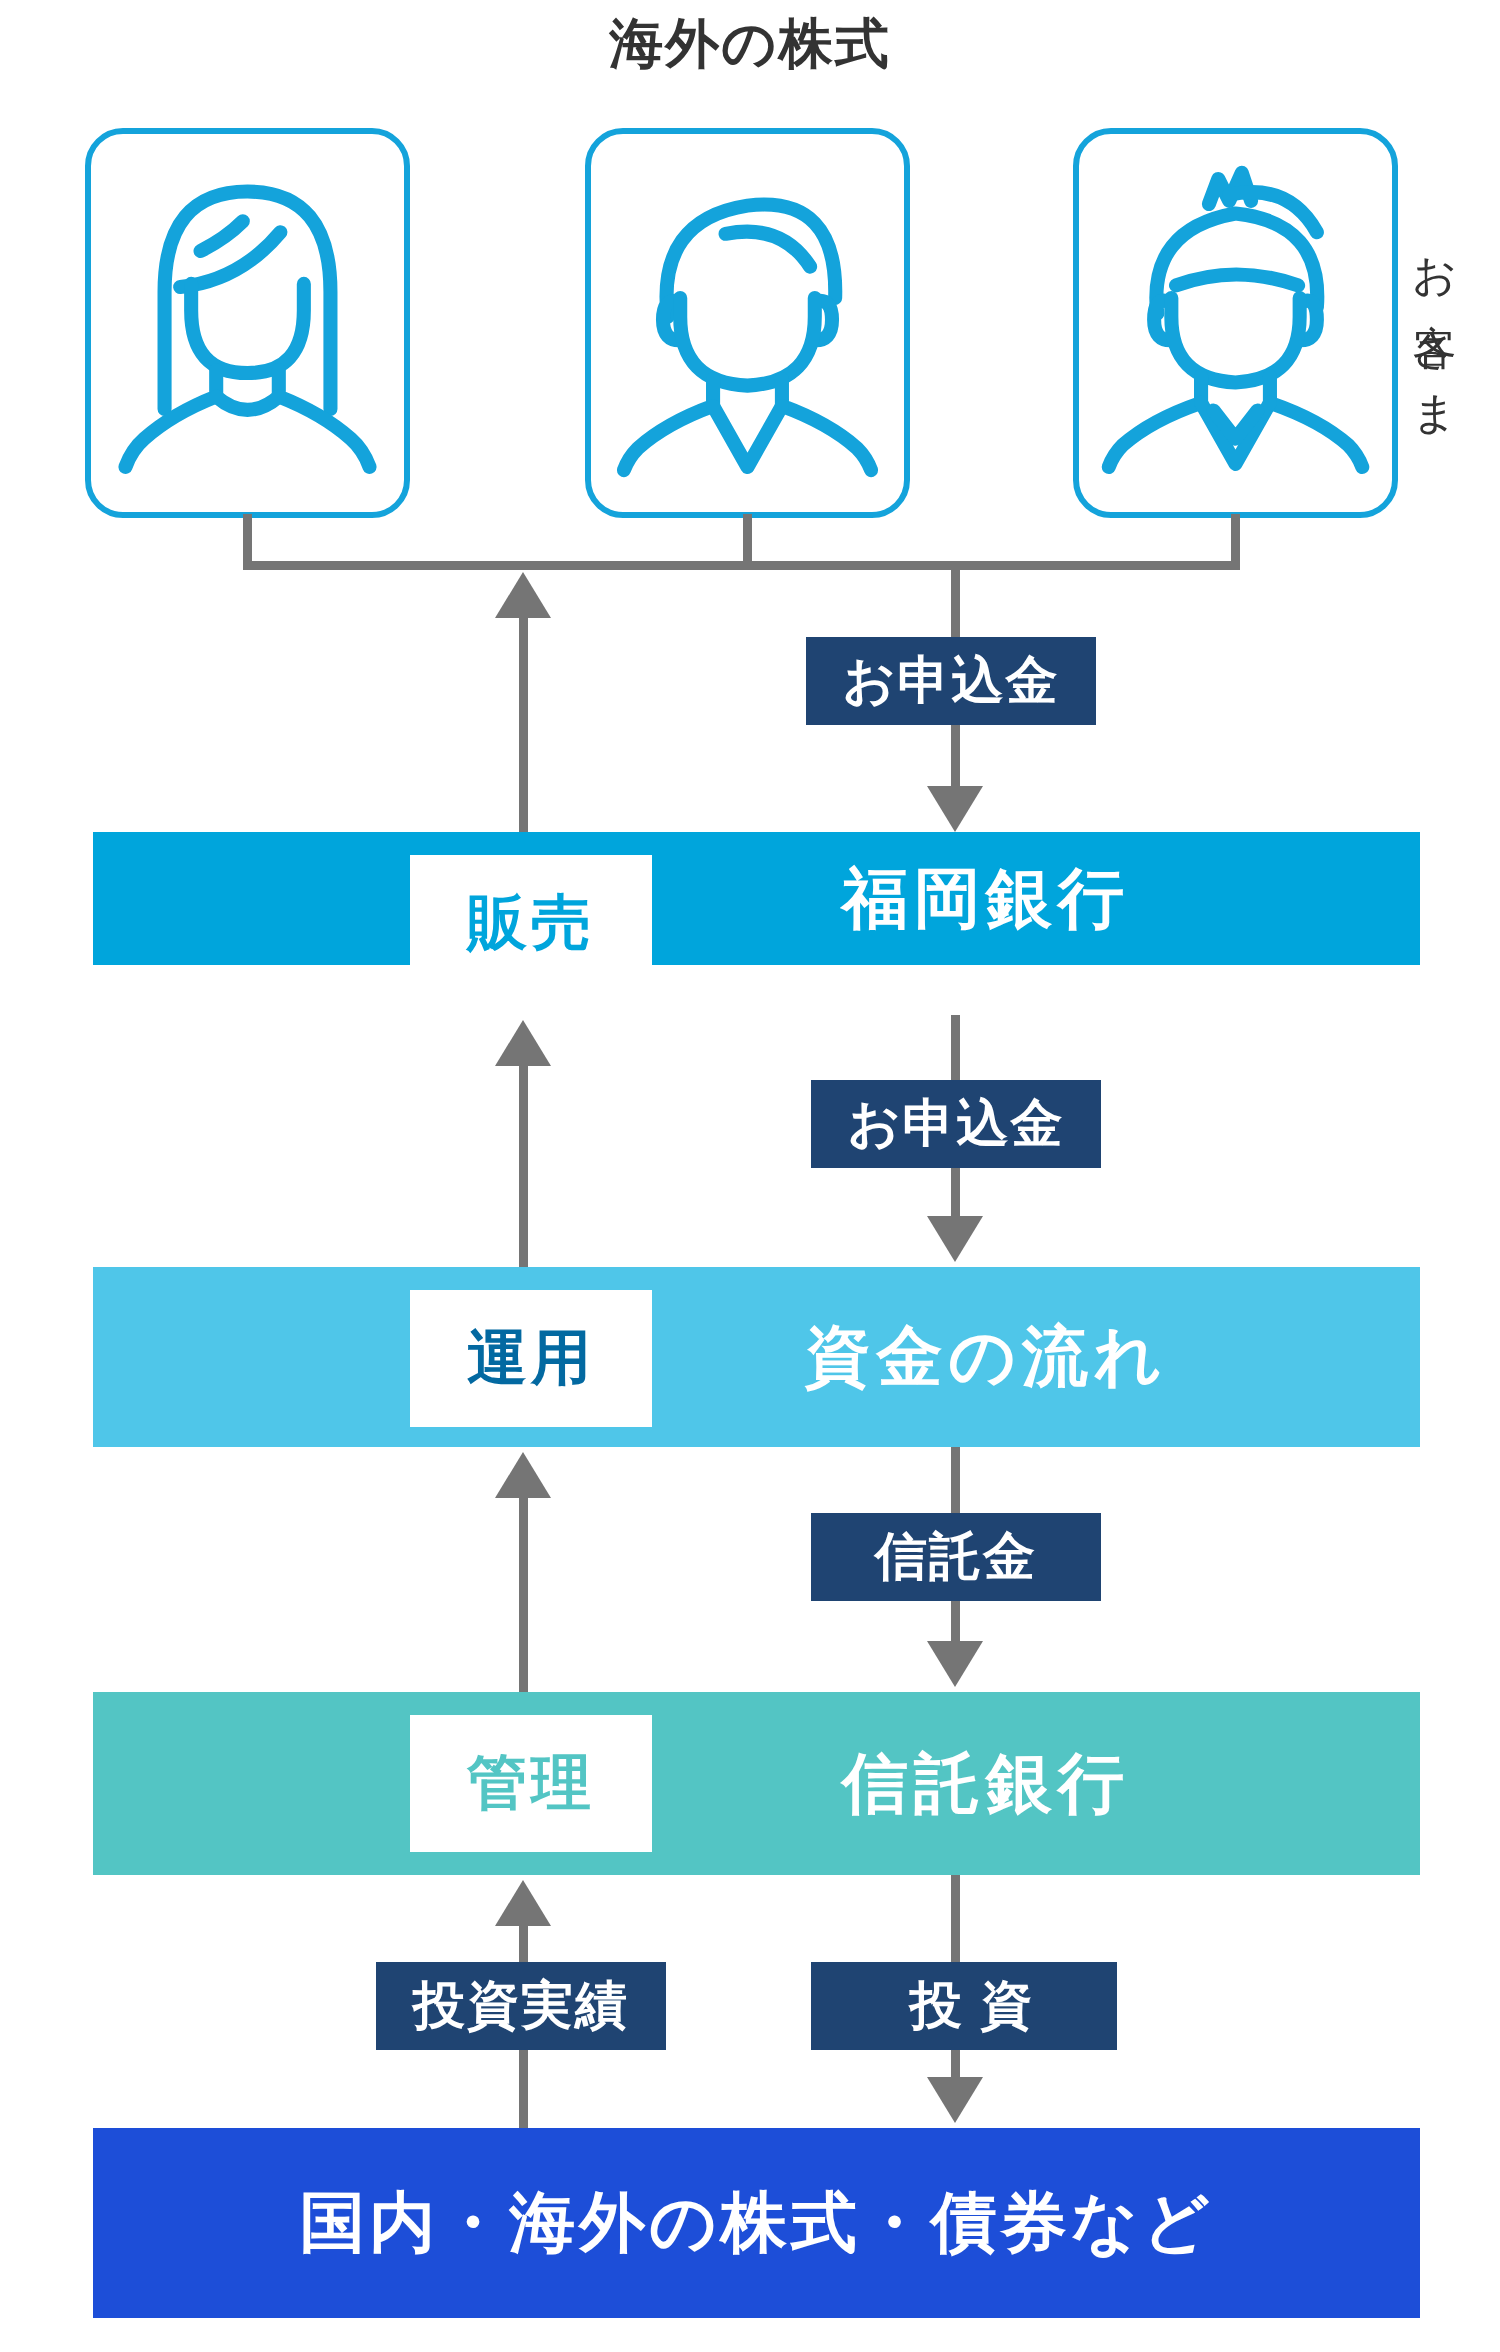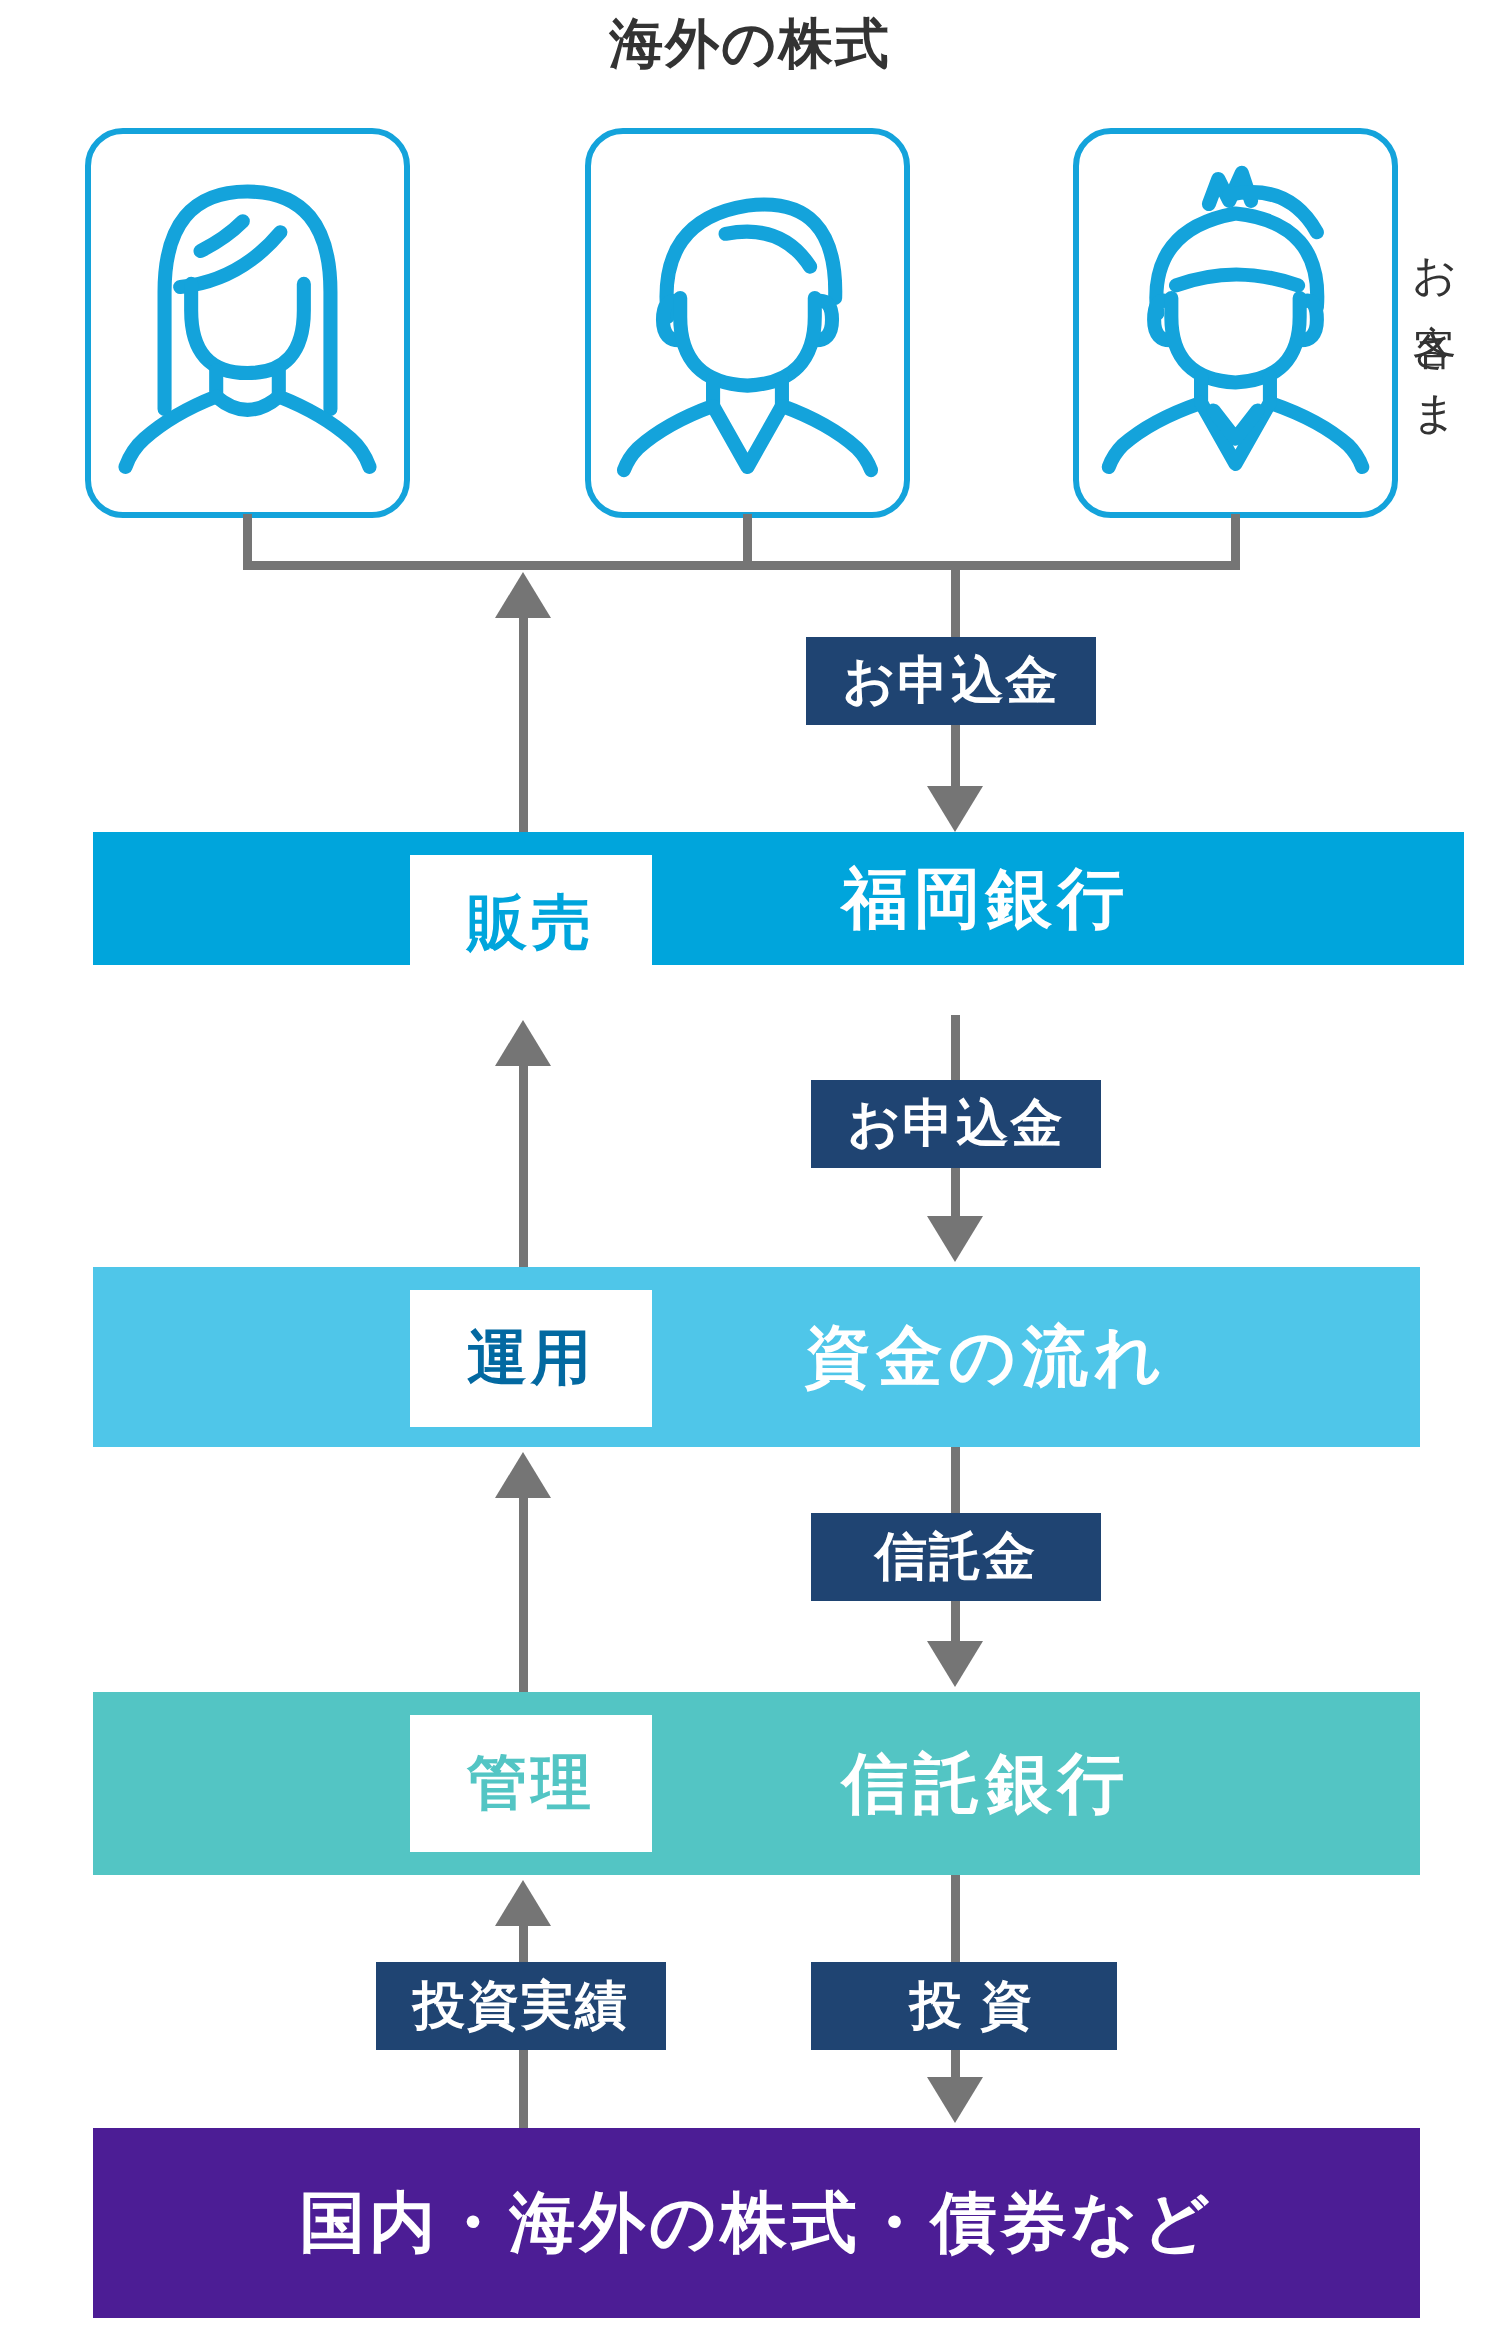--- a/index.html
+++ b/index.html
@@ -125,21 +125,21 @@
 <div class="abs gline" style="left:743px; top:514px; width:9px; height:52px;"></div>
 <div class="abs gline" style="left:1231px; top:514px; width:9px; height:52px;"></div>
 <div class="abs gline" style="left:243px; top:561px; width:997px; height:9px;"></div>
 
 <div class="abs tri-up" style="left:495px; top:572px;"></div>
 <div class="abs gline" style="left:519px; top:614px; width:9px; height:218px;"></div>
 <div class="abs gline" style="left:951px; top:570px; width:9px; height:216px;"></div>
 <div class="abs tri-down" style="left:927px; top:786px;"></div>
 <div class="abs flow-badge" style="left: 806px; top: 637px; background-color: rgb(31, 68, 114);">お申込金</div>
 
-<div class="abs band" style="top: 832px; height: 133px; background-color: rgb(0, 165, 220); padding-left: 44px;">
+<div class="abs band" style="top: 832px; height: 133px; background-color: rgb(0, 165, 220);">
   <div class="role-box" style="color: rgb(0, 165, 220);">販売</div>
   <div class="org-name">福岡銀行</div>
 </div>
 
 <div class="abs tri-up" style="left:495px; top:1020px;"></div>
 <div class="abs gline" style="left:519px; top:1062px; width:9px; height:205px;"></div>
 <div class="abs gline" style="left:951px; top:1015px; width:9px; height:201px;"></div>
 <div class="abs tri-down" style="left:927px; top:1216px;"></div>
 <div class="abs flow-badge" style="left: 811px; top: 1080px; background-color: rgb(31, 68, 114);">お申込金</div>
 
@@ -159,15 +159,15 @@
   <div class="org-name">信託銀行</div>
 </div>
 
 <div class="abs tri-up" style="left:495px; top:1880px;"></div>
 <div class="abs gline" style="left:519px; top:1922px; width:9px; height:206px;"></div>
 <div class="abs flow-badge" style="left: 376px; top: 1962px; background-color: rgb(31, 68, 114);">投資実績</div>
 <div class="abs gline" style="left:951px; top:1875px; width:9px; height:202px;"></div>
 <div class="abs tri-down" style="left:927px; top:2077px;"></div>
 <div class="abs flow-badge" style="left: 811px; top: 1962px; background-color: rgb(31, 68, 114); padding-left: 16px;">投 資</div>
 
-<div class="abs band assets-band" style="top: 2128px; height: 190px; background-color: #4c1d95;">
+<div class="abs band assets-band" style="top: 2128px; height: 190px; background-color: #1d4ed8;">
   <span>国内・海外の株式・債券など</span>
 </div>
 
 </body></html>

